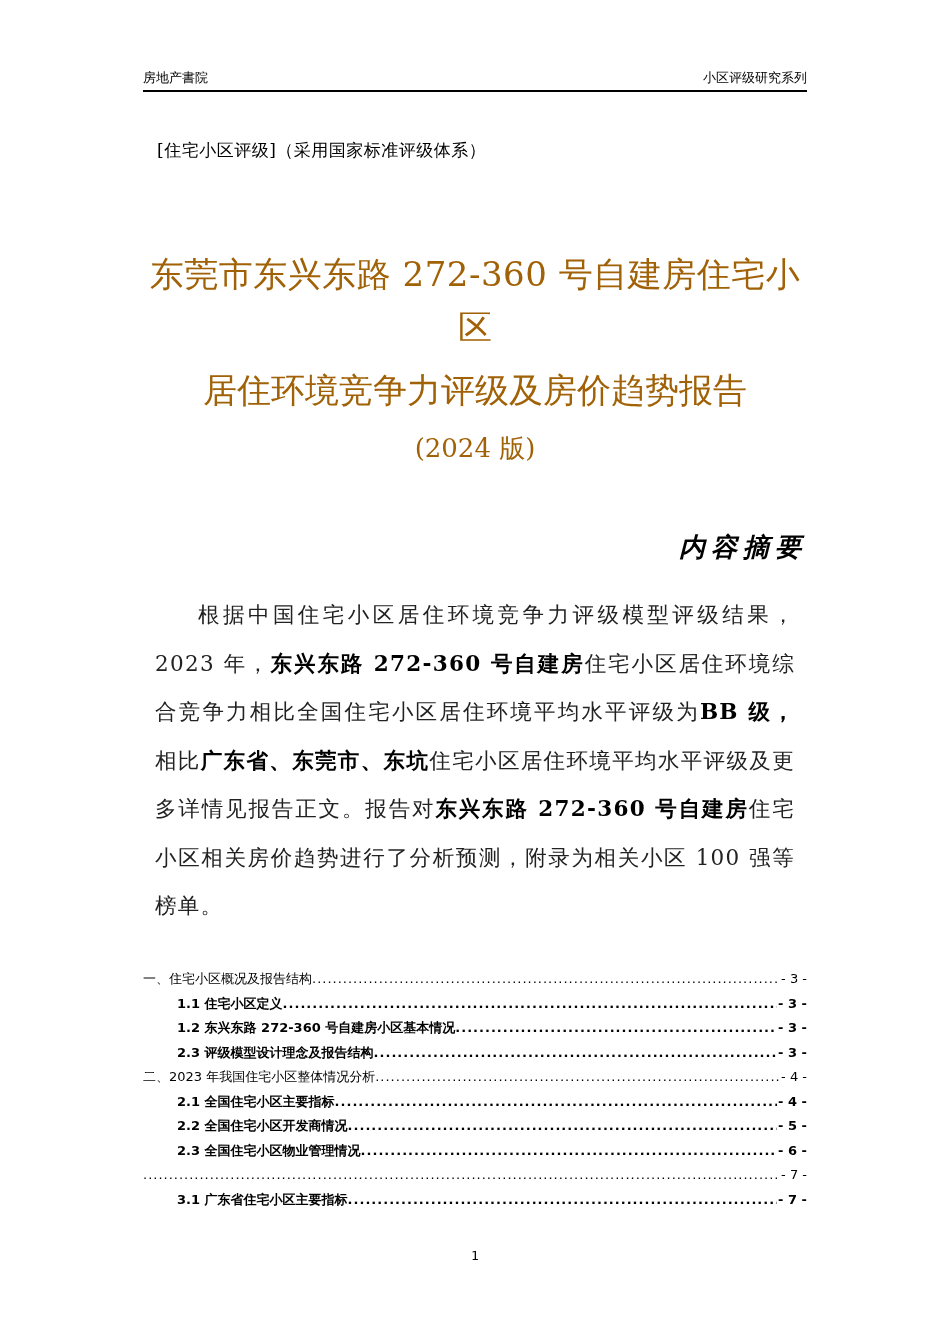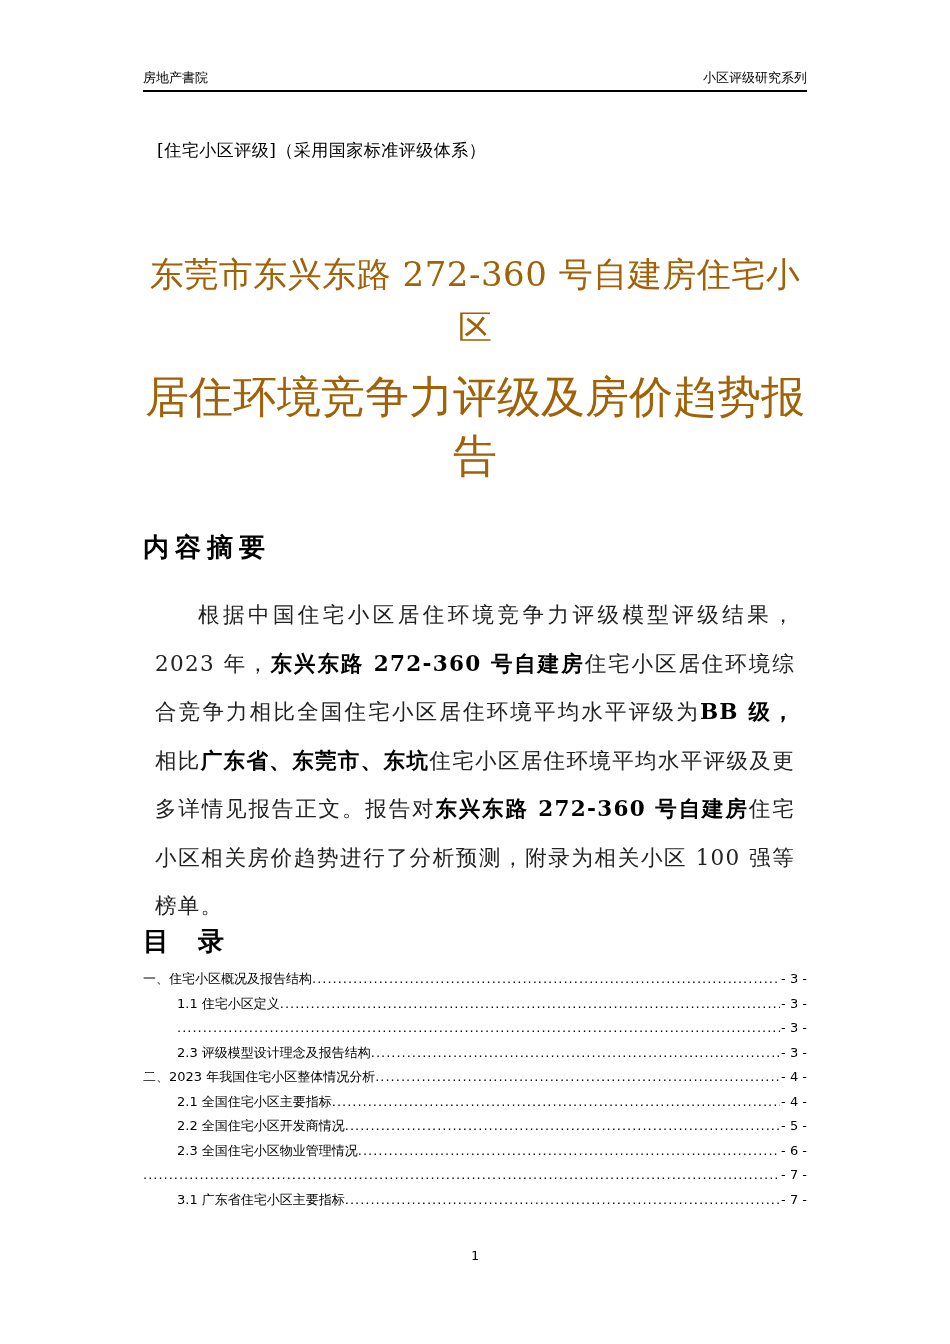--- a/index.html
+++ b/index.html
@@ -12,37 +12,37 @@
               font-size: 13px; }
     .header .left { position: absolute; left: 0; top: 1px; }
     .header .right { position: absolute; right: 0; top: 1px; }
 
     .category { position: absolute; left: 157px; top: 139px; font-size: 17px; letter-spacing: 0.5px; }
 
     .title { position: absolute; left: 143px; width: 664px; text-align: center; color: #a16207;
              font-family: "DejaVu Serif", "Liberation Serif", serif; }
     .title.l1 { top: 252px; font-size: 34px; letter-spacing: 0.5px; }
     .title.l2 { top: 305px; font-size: 34px; }
-    .title.l3 { top: 368px; font-size: 44px; }
+    .title.l3 { top: 368px; font-size: 34px; }
     .title.l4 { top: 431px; font-size: 26px; }
 
-    .section-heading { position: absolute; left: 143px; width: 664px; text-align: left;
-                       font-family: "DejaVu Sans", "Liberation Sans", sans-serif; font-weight: bold; }
+    .section-heading { position: absolute; left: 143px; width: 664px; text-align: right;
+                       font-family: "DejaVu Sans", "Liberation Sans", sans-serif; font-weight: bold; font-style: italic; }
     .abstract-heading { top: 530px; font-size: 26px; letter-spacing: 6px; }
     .toc-heading { top: 924px; font-size: 26px; letter-spacing: 10px; }
 
     .abstract { position: absolute; left: 143px; top: 579px; width: 664px;
                 font-size: 21.5px; line-height: 48.5px; letter-spacing: 1.3px; color: #222; }
     .abstract p { margin: 12px; text-indent: 2em; text-align: justify; }
     .abstract b { color: #000; font-weight: bold; }
 
     .toc { position: absolute; left: 143px; top: 967px; width: 664px;
            font-family: "DejaVu Sans", "Liberation Sans", sans-serif; font-size: 13px; }
     .toc-row { display: flex; align-items: flex-start; height: 24.5px; line-height: 24.5px; white-space: nowrap; }
-    .toc-row.sub { padding-left: 34px; }
+    .toc-row.sub { padding-left: 34px; font-weight: bold; }
     .toc-row .label { flex: 0 0 auto; }
     .toc-row .dots { flex: 1 1 auto; overflow: hidden; color: #000; letter-spacing: 1px; }
     .toc-row .dots::before { content: "....................................................................................................................................................................................................................................................................."; }
     .toc-row .page-num { flex: 0 0 auto; padding-left: 1px; }
 
     .footer { position: absolute; left: 0; top: 1248px; width: 950px; text-align: center;
               font-family: "DejaVu Sans Mono", "Liberation Mono", monospace; font-size: 13px; }
   </style>
 </head>
 <body>
@@ -52,43 +52,44 @@
   <div class="header">
     <span class="left">房地产書院</span>
     <span class="right">小区评级研究系列</span>
   </div>
 
   <div class="category">[住宅小区评级]（采用国家标准评级体系）</div>
 
   <div class="title l1">东莞市东兴东路 272-360 号自建房住宅小</div>
   <div class="title l2">区</div>
   <div class="title l3">居住环境竞争力评级及房价趋势报告</div>
+  <div class="title l4">(2024 版)</div>
 
   <div class="section-heading abstract-heading">内容摘要</div>
 
   <div class="abstract">
     <p>
       <span>根据中国住宅小区居住环境竞争力评级模型评级结果，2023 年，</span><b>东兴东路 272-360 号自建房</b><span>住宅小区居住环境综合竞争力相比全国住宅小区居住环境平均水平评级为</span><b>BB 级，</b><span>相比</span><b>广东省、东莞市、东坑</b><span>住宅小区居住环境平均水平评级及更多详情见报告正文。报告对</span><b>东兴东路 272-360 号自建房</b><span>住宅小区相关房价趋势进行了分析预测，附录为相关小区 100 强等榜单。</span>
     </p>
   </div>
 
-  <div class="section-heading toc-heading">目 录</div>
 
   <div class="toc">
     <div class="toc-row">
       <span class="label">一、住宅小区概况及报告结构</span>
         <span class="dots"></span>
         <span class="page-num">- 3 -</span>
     </div>
     <div class="toc-row sub">
       <span class="label">1.1  住宅小区定义</span>
         <span class="dots"></span>
         <span class="page-num">- 3 -</span>
     </div>
     <div class="toc-row sub">
+      <span class="label">1.2  东兴东路 272-360 号自建房小区基本情况</span>
         <span class="dots"></span>
         <span class="page-num">- 3 -</span>
     </div>
     <div class="toc-row sub">
       <span class="label">2.3  评级模型设计理念及报告结构</span>
         <span class="dots"></span>
         <span class="page-num">- 3 -</span>
     </div>
     <div class="toc-row">
       <span class="label">二、2023 年我国住宅小区整体情况分析</span>

